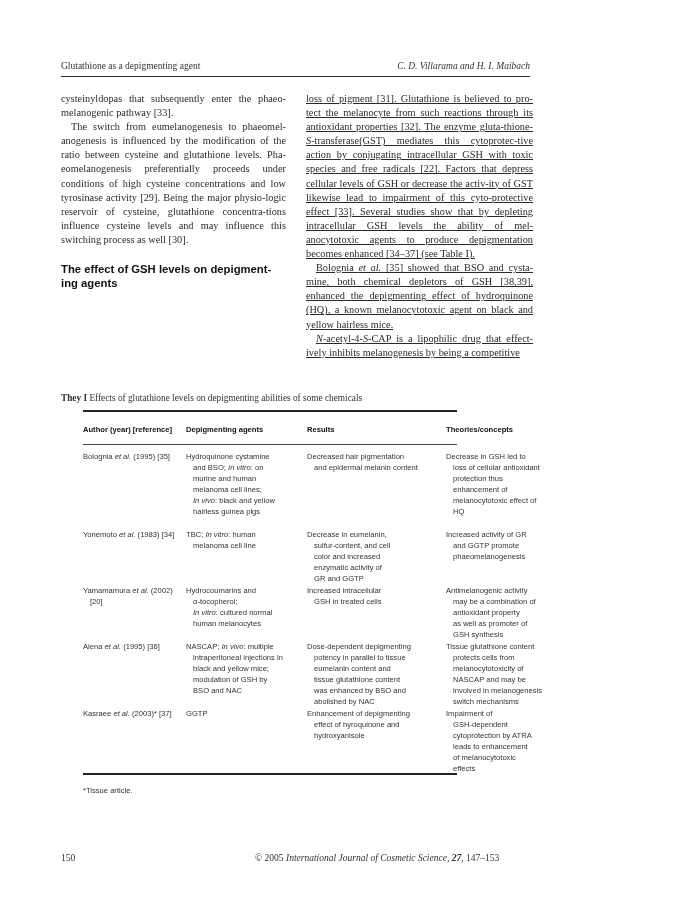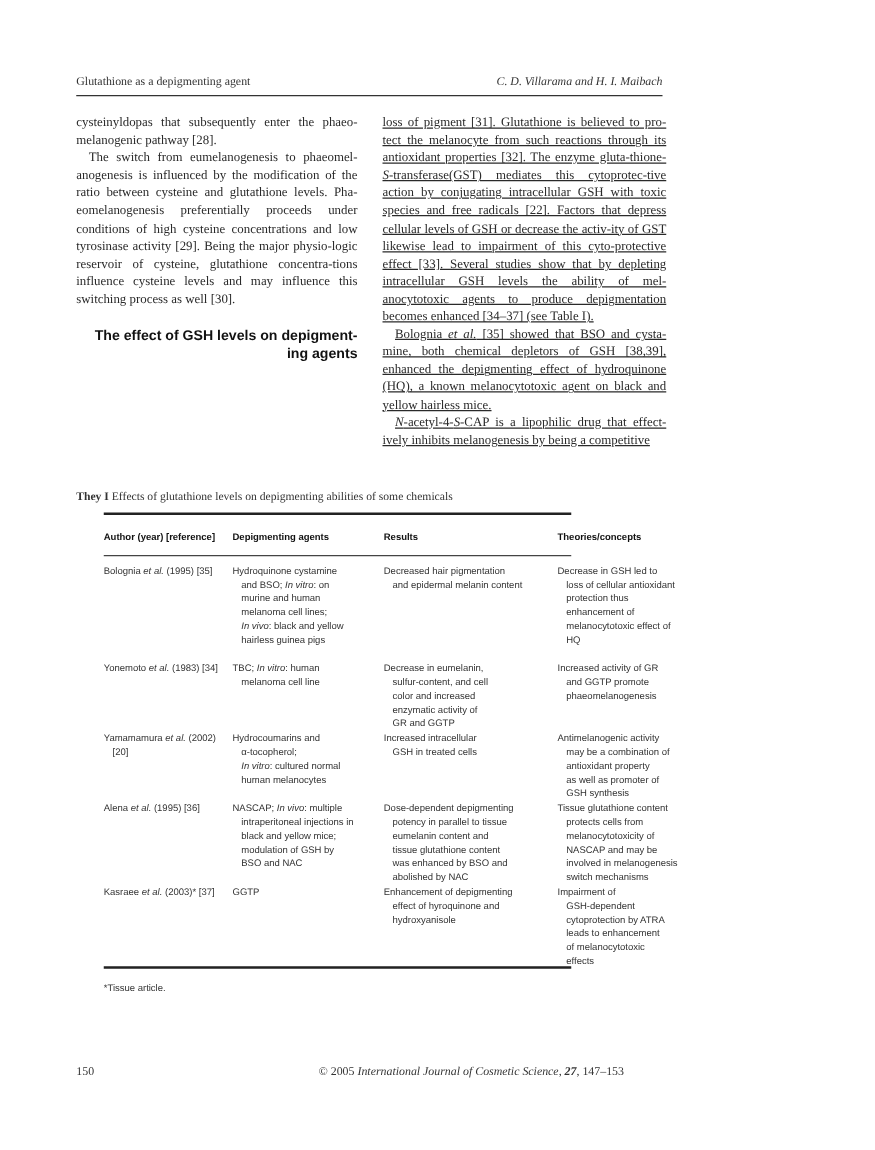--- a/index.html
+++ b/index.html
@@ -7,21 +7,21 @@
 
   .running-header { position:absolute; left:61px; top:61px; width:469px; font-family:"Liberation Serif", serif; font-size:9.5px; color:#333; display:flex; justify-content:space-between; }
   .running-header .right { font-style:italic; }
   .header-rule { position:absolute; left:61px; top:76px; width:469px; height:1px; background:#333; }
 
   .col { position:absolute; top:92px; width:225px; font-family:"Liberation Serif", serif; font-size:10.3px; line-height:14.1px; color:#2a2a2a; text-align:justify; }
   .col-left { left:61px; }
   .col-right { left:306px; width:227px;text-decoration:underline; }
   .col p { margin:0; }
   .col p.indent { text-indent:10px; }
-  .section-heading { font-family:"Liberation Sans", sans-serif; font-weight:bold; font-size:11.3px; line-height:14px; margin:15px 0 7px 0 !important; color:#111; text-align:right; }
+  .section-heading { font-family:"Liberation Sans", sans-serif; font-weight:bold; font-size:11.3px; line-height:14px; margin:15px 0 7px 0 !important; color:#111; text-align:left; }
   .col em { font-style:italic; }
 
   .table-caption { position:absolute; left:61px; top:393px; font-family:"Liberation Serif", serif; font-size:9.3px; color:#333; }
   .table-caption b { font-weight:bold; }
   .rule-thick { position:absolute; left:83px; width:374px; height:2px; background:#222; }
   .rule-thin { position:absolute; left:83px; width:374px; height:1px; background:#444; }
   .tbl-head { position:absolute; top:425px; left:83px; width:420px; font-family:"Liberation Sans", sans-serif; font-weight:bold; font-size:7.6px; color:#111; }
   .tbl-head span, .trow .c { position:absolute; }
   .c1 { left:0; width:110px; }
   .c2 { left:103px; width:110px; }
@@ -43,21 +43,21 @@
 </head>
 <body>
 
 <div class="running-header">
   <span>Glutathione as a depigmenting agent</span>
   <span class="right">C. D. Villarama and H. I. Maibach</span>
 </div>
 <div class="header-rule"></div>
 
 <div class="col col-left">
-  <p>cysteinyldopas that subsequently enter the phaeo-melanogenic pathway [28].</p>
+  <p>cysteinyldopas that subsequently enter the phaeo-melanogenic pathway [33].</p>
   <p class="indent">The switch from eumelanogenesis to phaeomel-anogenesis is influenced by the modification of the ratio between cysteine and glutathione levels. Pha-eomelanogenesis preferentially proceeds under conditions of high cysteine concentrations and low tyrosinase activity [29]. Being the major physio-logic reservoir of cysteine, glutathione concentra-tions influence cysteine levels and may influence this switching process as well [30].</p>
   <p class="section-heading">The effect of GSH levels on depigment-ing agents</p>
 </div>
 
 <div class="col col-right">
   <p><span>loss of pigment [31]. Glutathione is believed to pro-tect the melanocyte from such reactions through its antioxidant properties [32]. The enzyme gluta-thione-</span><em>S</em><span>-transferase(GST) mediates this cytoprotec-tive action by conjugating intracellular GSH with toxic species and free radicals [22]. Factors that depress cellular levels of GSH or decrease the activ-ity of GST likewise lead to impairment of this cyto-protective effect [33]. Several studies show that by depleting intracellular GSH levels the ability of mel-anocytotoxic agents to produce depigmentation becomes enhanced [34–37] (see Table I).</span></p>
   <p class="indent"><span>Bolognia </span><em>et al.</em><span> [35] showed that BSO and cysta-mine, both chemical depletors of GSH [38,39], enhanced the depigmenting effect of hydroquinone (HQ), a known melanocytotoxic agent on black and yellow hairless mice.</span></p>
   <p class="indent"><em>N</em><span>-acetyl-4-</span><em>S</em><span>-CAP is a lipophilic drug that effect-ively inhibits melanogenesis by being a competitive</span></p>
 </div>
 

